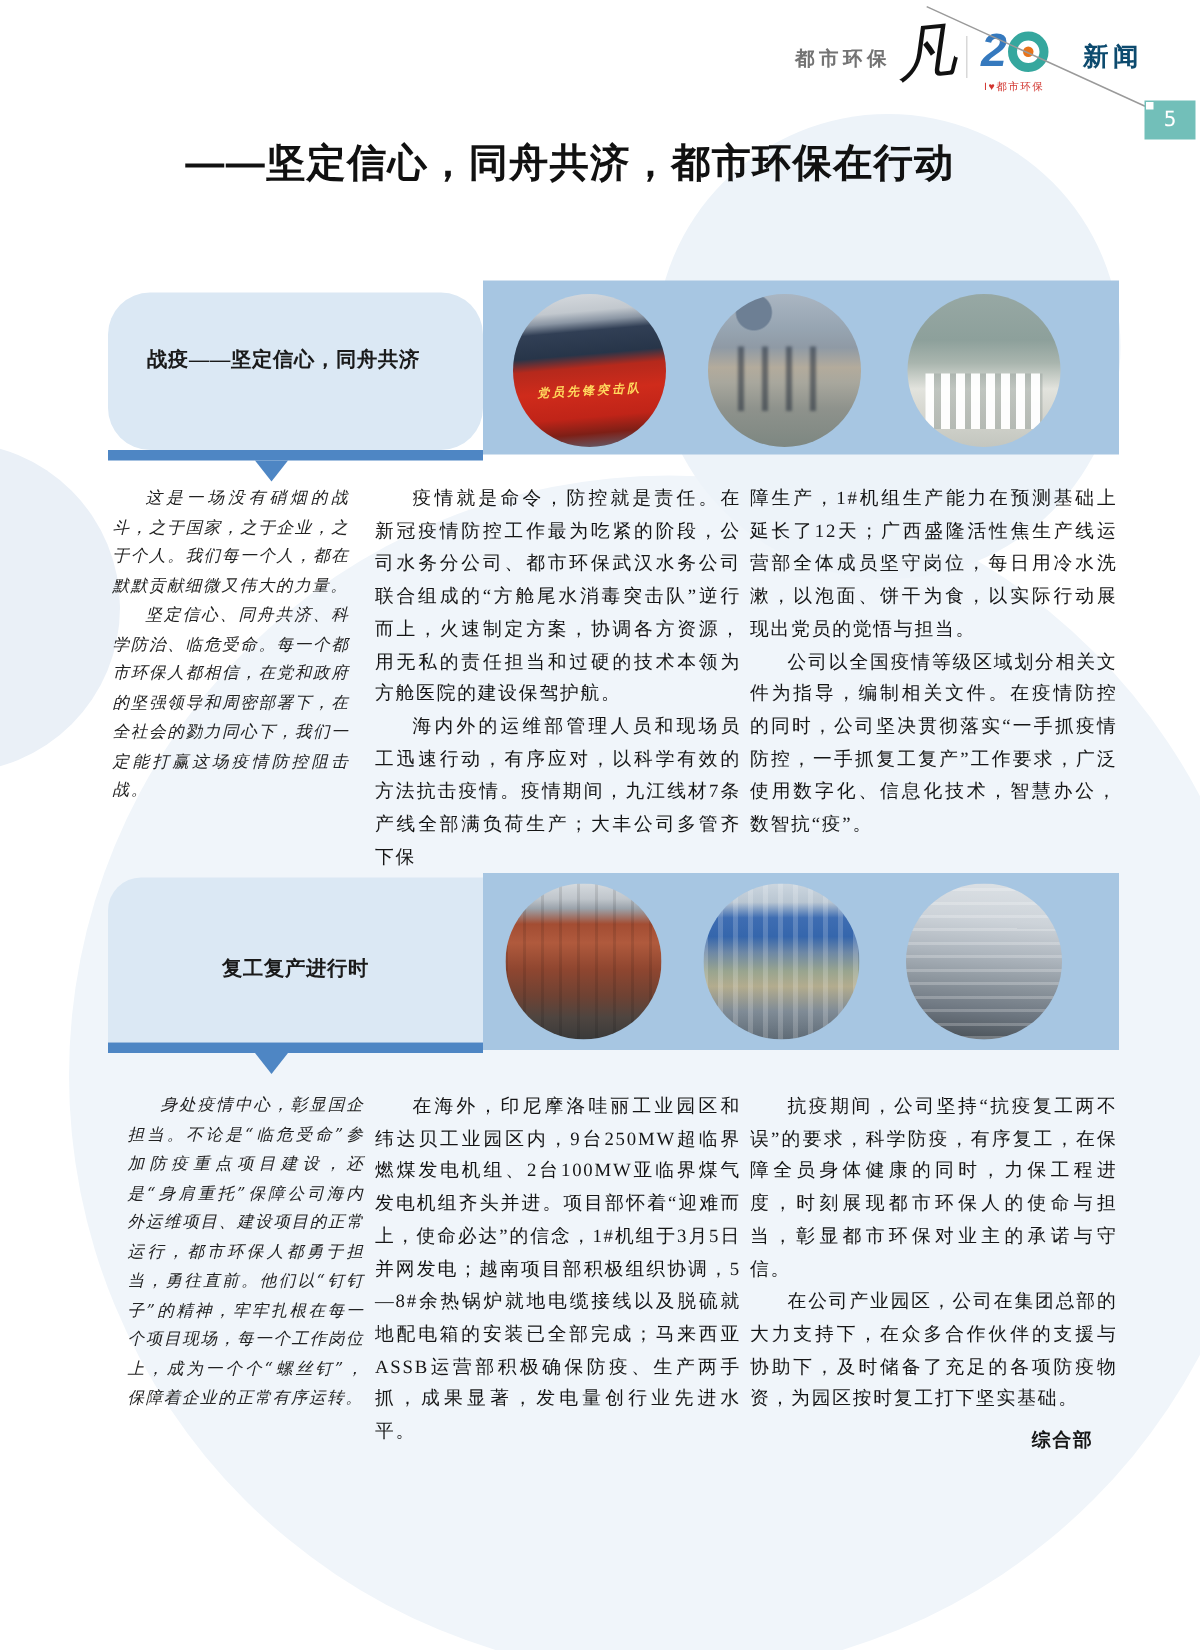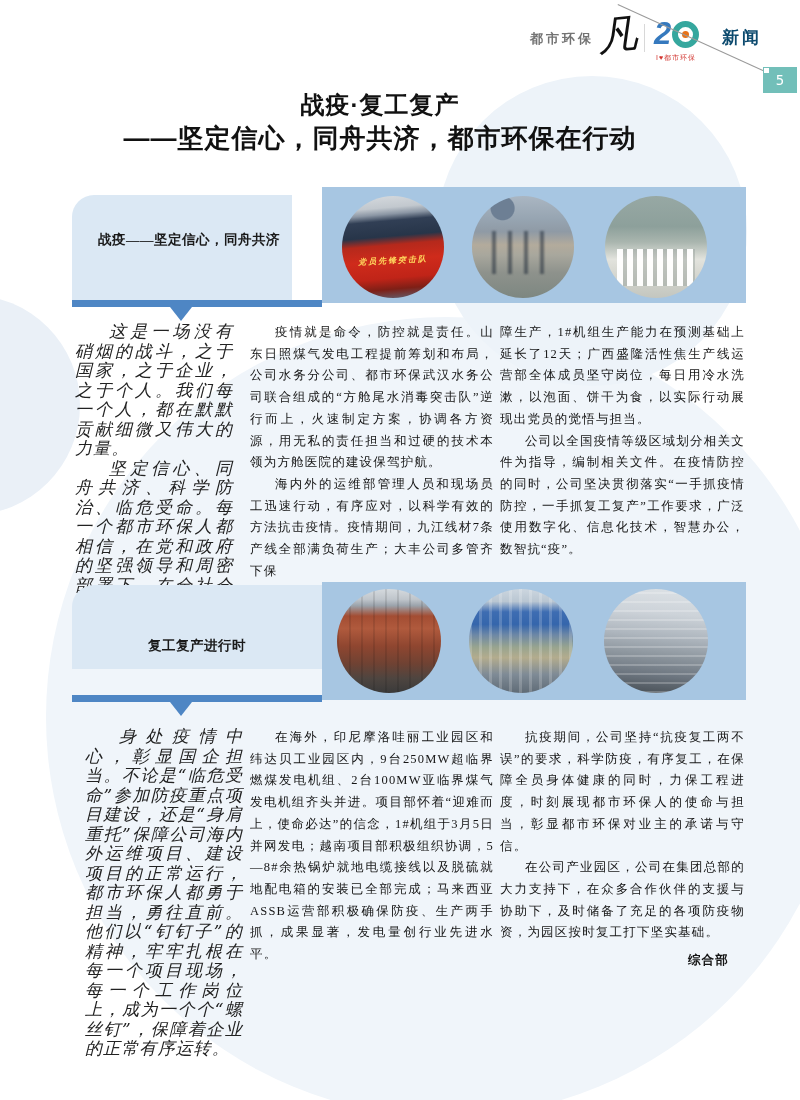--- a/index.html
+++ b/index.html
@@ -30,22 +30,22 @@
   .page-badge span{position:absolute;left:0;top:0;width:100%;height:100%;display:flex;align-items:center;justify-content:center;
     color:#ffffff;font-size:14px;font-family:"DejaVu Sans Mono",monospace;}
 
   
   .headline{left:0;top:90px;width:760px;text-align:center;font-family:"Liberation Sans",sans-serif;color:#111;}
   .headline .l1{font-size:24px;font-weight:bold;line-height:30px;letter-spacing:1px;}
   .headline .l2{font-size:26px;font-weight:bold;line-height:36px;letter-spacing:1px;}
 
   
   .head-box{background:#dbe8f4;border-top-left-radius:22px;}
-  .hb1{left:72px;top:195px;width:220px;height:105px;}
-  .hb2{left:72px;top:585px;width:250px;height:84px;}
+  .hb1{left:72px;top:195px;width:250px;height:105px;border-radius:28px;}
+  .hb2{left:72px;top:585px;width:250px;height:110px;}
   .head-box .ht{font-weight:bold;font-size:13.5px;color:#1a1a1a;letter-spacing:0.5px;font-family:"Liberation Serif",serif;}
   .hb1 .ht{position:absolute;left:26px;top:36px;}
   .hb2 .ht{position:absolute;left:0;top:52px;width:100%;text-align:center;}
   .accent-bar{background:#4e86c4;height:7px;width:250px;left:72px;}
   .ab1{top:300px;} .ab2{top:695px;}
   .pointer{width:0;height:0;border-left:11px solid transparent;border-right:11px solid transparent;border-top:14px solid #4e86c4;}
   .pt1{left:170px;top:307px;} .pt2{left:170px;top:702px;}
   .photo-band{background:#a7c6e2;}
   .band1{left:322px;top:187px;width:424px;height:116px;}
   .band2{left:322px;top:582px;width:424px;height:118px;}
@@ -81,21 +81,21 @@
 
   
   .col{position:absolute;z-index:1;}
   .s1c1{left:75px;top:322px;width:158px;}
   .s1c2{left:250px;top:322px;width:244px;}
   .s1c3{left:500px;top:322px;width:245px;}
   .s2c1{left:75px;top:727px;width:158px;margin-left:10px;}
   .s2c2{left:250px;top:727px;width:244px;}
   .s2c3{left:500px;top:727px;width:245px;}
   .col p{margin:0;text-align:justify;}
-  .kai p{font-size:17px;line-height:19.5px;letter-spacing:1.1px;font-style:italic;color:#222;font-family:"DejaVu Serif",serif;}
+  .kai p{font-size:11px;line-height:19.5px;letter-spacing:1.1px;font-style:italic;color:#222;font-family:"DejaVu Serif",serif;}
   .song p{font-size:12.5px;line-height:21.7px;letter-spacing:1.2px;color:#151515;font-family:"Liberation Serif",serif;}
   .indent{text-indent:2em;}
   .byline{text-align:right !important;font-family:"Liberation Sans",sans-serif;font-weight:bold;font-size:13px;
       padding-right:16px;margin-top:6px !important;letter-spacing:1px;color:#111;}
 </style>
 </head>
 <body>
 
 <div class="bg-circle bg-c2"></div>
 <div class="bg-circle bg-c1"></div>
@@ -109,21 +109,20 @@
   <span class="ring0"></span>
 </div>
 <div class="layer tagline">I♥都市环保</div>
 <div class="layer tab">新闻</div>
 <div class="layer diag-line"></div>
 <div class="layer page-badge">
   <span>5</span>
 </div>
 
 <div class="layer headline">
-  <div class="l1">战疫·复工复产</div>
   <div class="l2">——坚定信心，同舟共济，都市环保在行动</div>
 </div>
 
 <div class="layer photo-band band1">
   <div class="photo s1p p1x ph1" aria-label="党员先锋突击队红旗合影照片">
     <span class="banner-text">党员先锋突击队</span>
   </div>
   <div class="photo s1p p2x ph2" aria-label="园区现场防疫协调照片"></div>
   <div class="photo s1p p3x ph3" aria-label="防护服团队大楼前合影照片"></div>
 </div>
@@ -131,21 +130,21 @@
   <div class="ht">战疫——坚定信心，同舟共济</div>
 </div>
 <div class="layer accent-bar ab1"></div>
 <div class="layer pointer pt1"></div>
 
 <div class="col kai s1c1">
   <p class="indent">这是一场没有硝烟的战斗，之于国家，之于企业，之于个人。我们每一个人，都在默默贡献细微又伟大的力量。</p>
   <p class="indent">坚定信心、同舟共济、科学防治、临危受命。每一个都市环保人都相信，在党和政府的坚强领导和周密部署下，在全社会的勠力同心下，我们一定能打赢这场疫情防控阻击战。</p>
 </div>
 <div class="col song s1c2">
-  <p class="indent">疫情就是命令，防控就是责任。山东日照煤气发电工程提前筹划和布局，公司水务分公司、都市环保武汉水务公司联合组成的“方舱尾水消毒突击队”逆行而上，火速制定方案，协调各方资源，用无私的责任担当和过硬的技术本领为方舱医院的建设保驾护航。</p>
+  <p class="indent">疫情就是命令，防控就是责任。在新冠疫情防控工作最为吃紧的阶段，公司水务分公司、都市环保武汉水务公司联合组成的“方舱尾水消毒突击队”逆行而上，火速制定方案，协调各方资源，用无私的责任担当和过硬的技术本领为方舱医院的建设保驾护航。</p>
   <p class="indent">海内外的运维部管理人员和现场员工迅速行动，有序应对，以科学有效的方法抗击疫情。疫情期间，九江线材7条产线全部满负荷生产；大丰公司多管齐下保</p>
 </div>
 <div class="col song s1c3">
   <p>障生产，1#机组生产能力在预测基础上延长了12天；广西盛隆活性焦生产线运营部全体成员坚守岗位，每日用冷水洗漱，以泡面、饼干为食，以实际行动展现出党员的觉悟与担当。</p>
   <p class="indent">公司以全国疫情等级区域划分相关文件为指导，编制相关文件。在疫情防控的同时，公司坚决贯彻落实“一手抓疫情防控，一手抓复工复产”工作要求，广泛使用数字化、信息化技术，智慧办公，数智抗“疫”。</p>
 </div>
 
 <div class="layer photo-band band2">
   <div class="photo s2p p4x ph4" aria-label="红色厂房建设工地照片"></div>
   <div class="photo s2p p5x ph5" aria-label="蓝色钢结构施工现场照片"></div>

